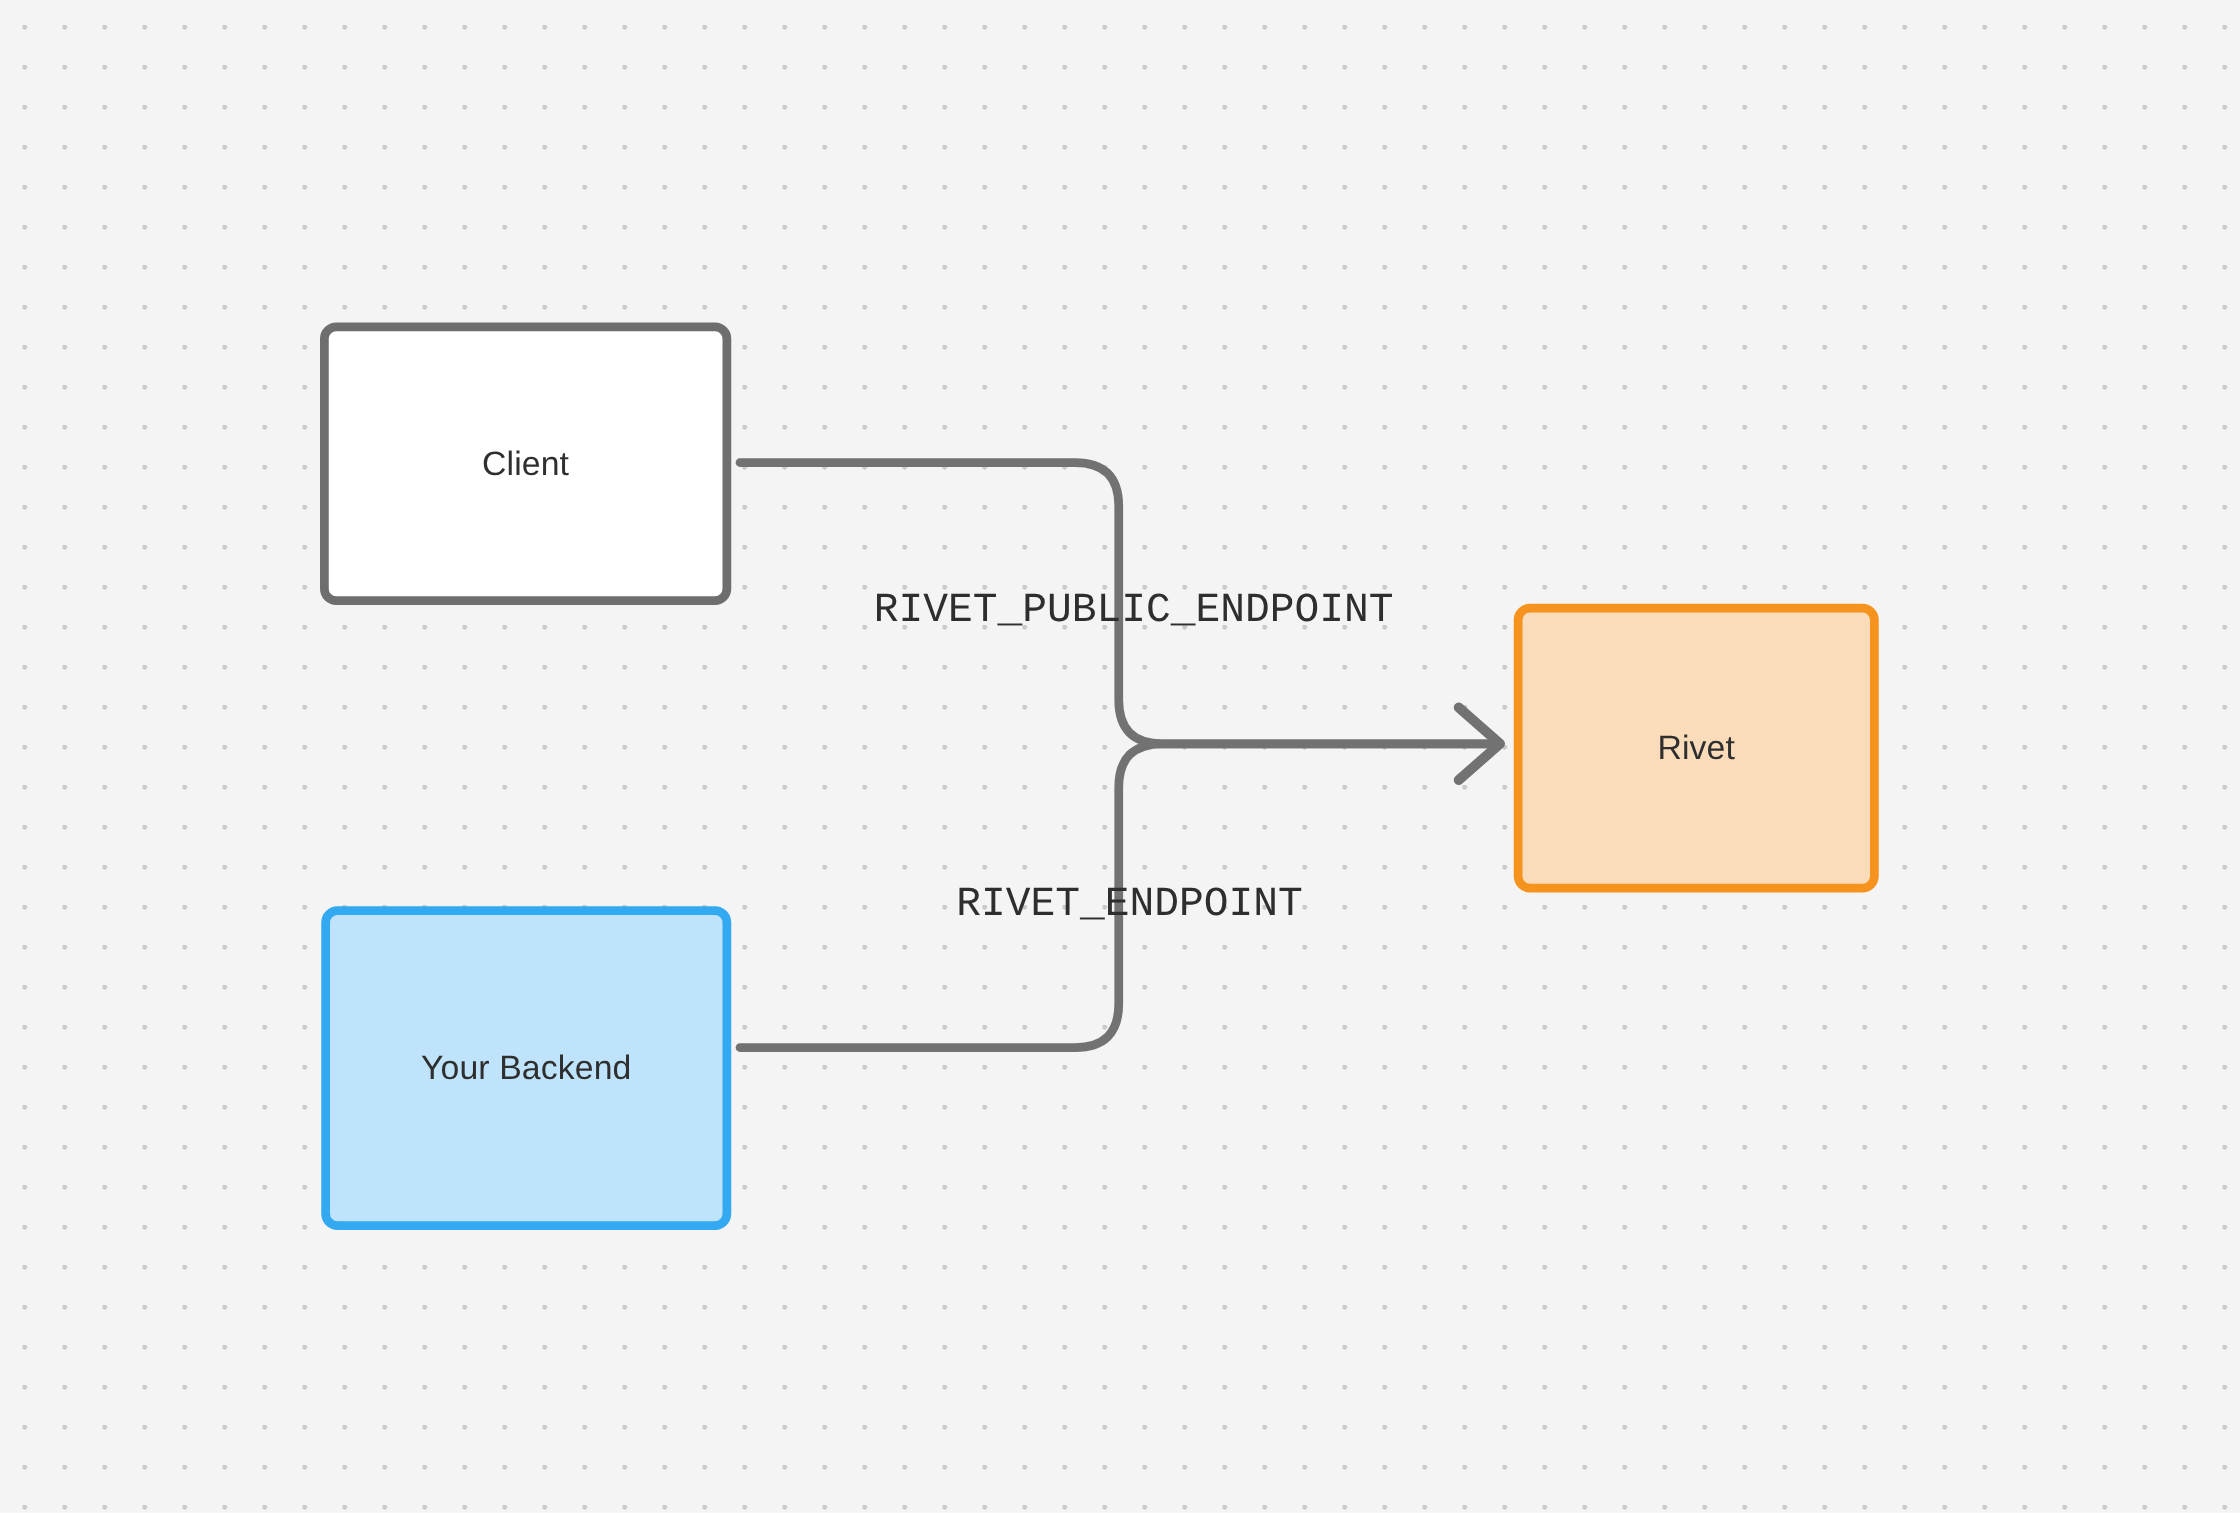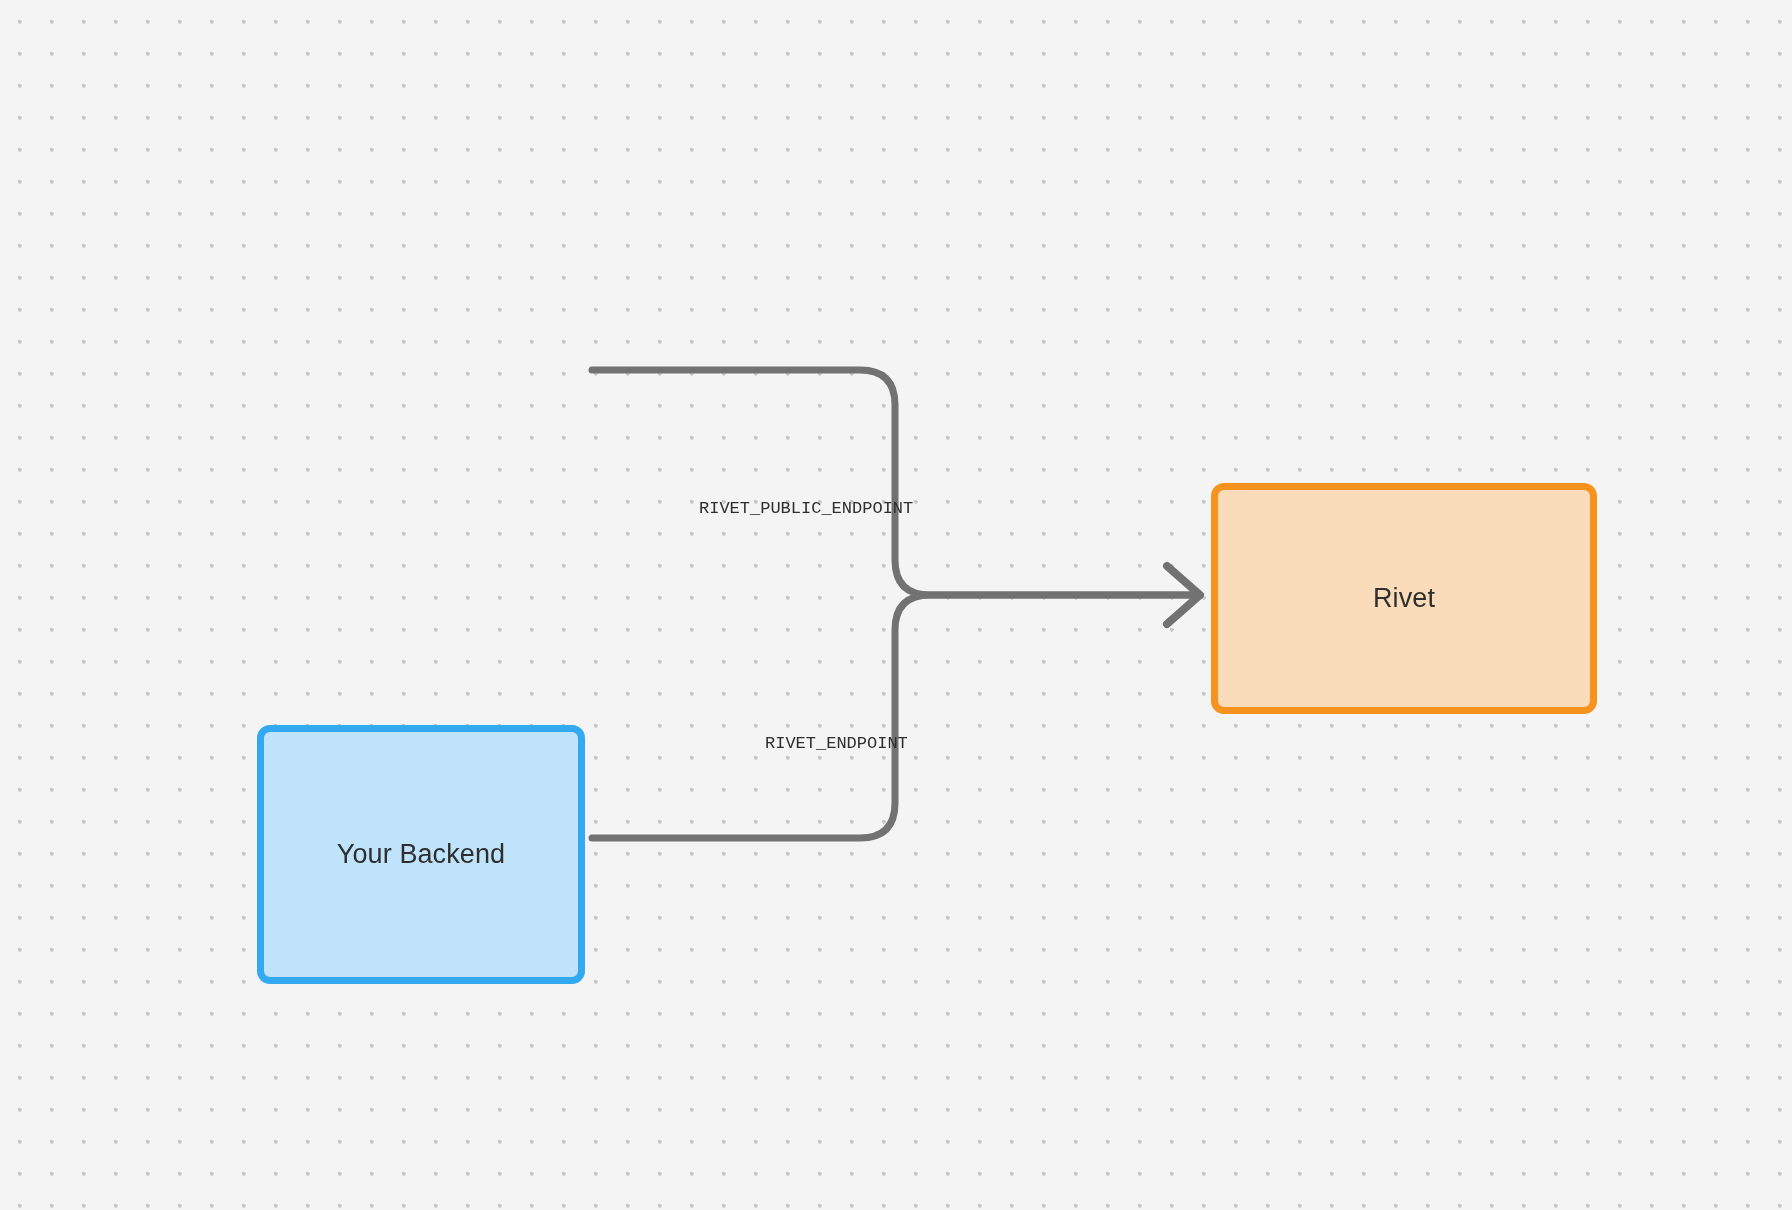--- a/index.html
+++ b/index.html
@@ -65,35 +65,34 @@
     left: 257px;
     top: 725px;
     width: 328px;
     height: 259px;
     background: #bee3fb;
     border-color: #33a9f2;
   }
   #node-rivet {
     left: 1211px;
     top: 483px;
-    width: 386px;
+    width: 292px;
     height: 231px;
     background: #fbdcba;
     border-color: #f5931e;
   }
 
   .edge-label {
     position: absolute;
     font-family: "Liberation Mono", monospace;
-    font-size: 17px;
+    font-size: 33px;
     line-height: 1;
     color: #2e2e2e;
     white-space: nowrap;
     letter-spacing: 0px;
-    margin-top: 28px;
   }
   #label-public-endpoint {
     left: 699px;
     top: 472px;
   }
   #label-endpoint {
     left: 765px;
     top: 707px;
   }
 </style>
@@ -104,20 +103,23 @@
 
   <svg id="edge-layer" width="1792" height="1210" viewBox="0 0 1792 1210" xmlns="http://www.w3.org/2000/svg">
 
     <path d="M 592 370 L 860 370 Q 895 370 895 405 L 895 560 Q 895 595 930 595 L 1196 595" fill="none" stroke="#727272" stroke-width="7" stroke-linecap="round" stroke-linejoin="round"></path>
 
     <path d="M 592 838 L 860 838 Q 895 838 895 803 L 895 630 Q 895 595 930 595 L 1196 595" fill="none" stroke="#727272" stroke-width="7" stroke-linecap="round" stroke-linejoin="round"></path>
 
     <path d="M 1167 566 L 1200 595 L 1167 624" fill="none" stroke="#727272" stroke-width="8" stroke-linecap="round" stroke-linejoin="round"></path>
   </svg>
 
+  <div class="node" id="node-client">
+    <span class="node-label">Client</span>
+  </div>
 
   <div class="node" id="node-backend">
     <span class="node-label">Your Backend</span>
   </div>
 
   <div class="node" id="node-rivet">
     <span class="node-label">Rivet</span>
   </div>
 
   <div class="edge-label" id="label-public-endpoint">RIVET_PUBLIC_ENDPOINT</div>

